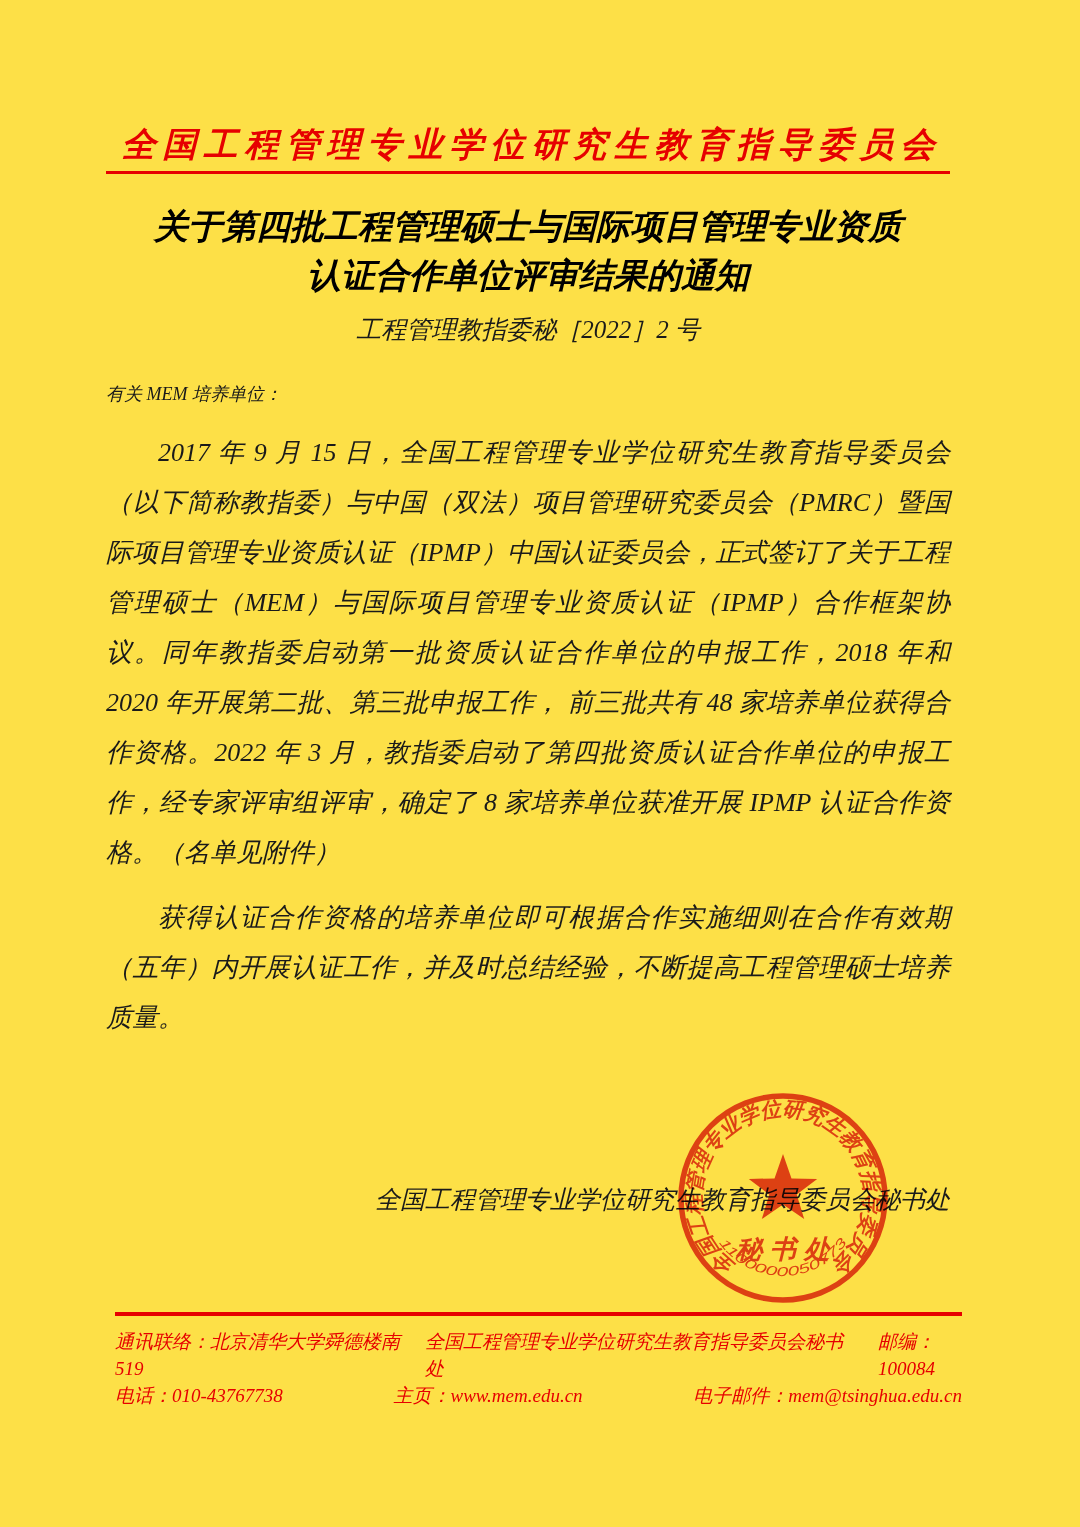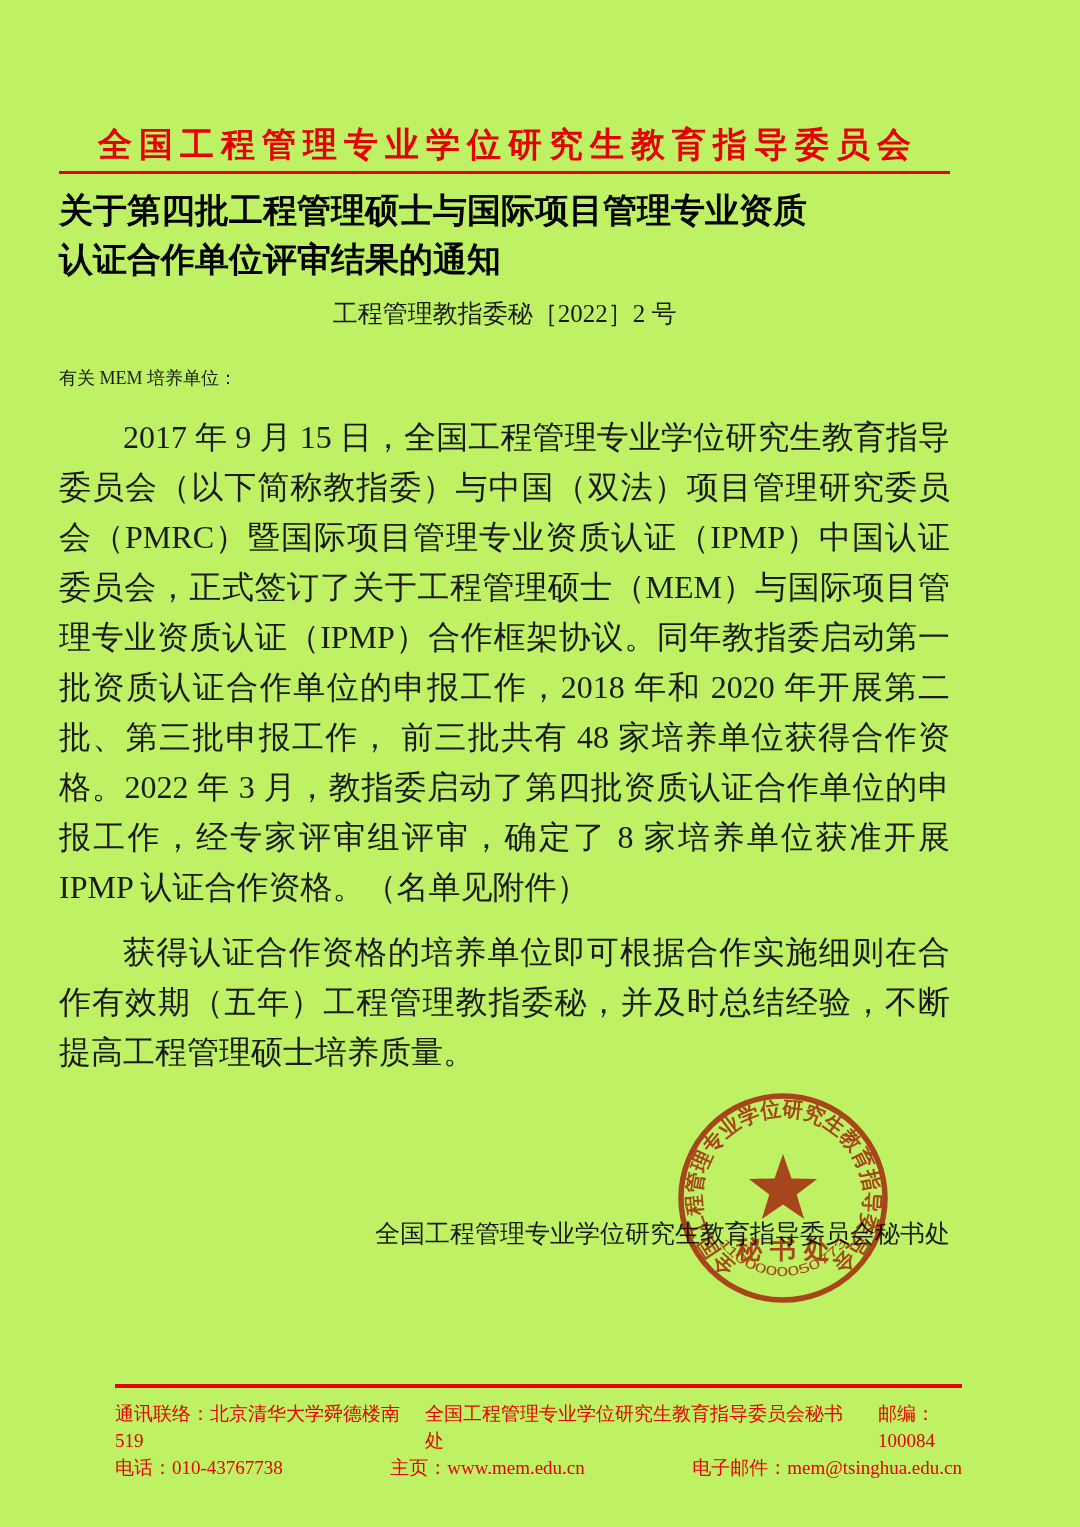--- a/index.html
+++ b/index.html
@@ -1,65 +1,67 @@
 <!DOCTYPE html>
 <html lang="zh"><head>
 <meta charset="utf-8">
 <style>
   html,body { margin:0; padding:0; background:#ffffff; }
   .page {
     position: relative;
     width: 1080px;
     height: 1527px;
     margin: 0 auto;
-    background: #bef264;
+    background: #fde047;
     box-sizing: border-box;
-    padding: 124px 130px 0 59px;
+    padding: 124px 130px 0 106px;
     font-family: "Liberation Serif", "DejaVu Serif", serif;
     color: #1a1a1a;
     overflow: hidden;
+    font-style: italic;
   }
   .org-header {
     font-family: "Liberation Sans", "DejaVu Sans", sans-serif;
     font-weight: bold;
     font-size: 34px;
     line-height: 40px;
     color: #e60000;
     text-align: center;
     letter-spacing: 7px;
     margin-right: -7px;
     white-space: nowrap;
   }
   .header-rule {
     margin-top: 7px;
     border-top: 3px solid #e60000;
     height: 0;
   }
   .doc-title {
-    margin-top: 12px;
+    margin-top: 28px;
     font-family: "Liberation Sans", "DejaVu Sans", sans-serif;
     font-weight: bold;
     font-size: 34px;
     line-height: 49px;
     color: #000000;
+    text-align: center;
   }
   .doc-number {
     margin-top: 14px;
     font-size: 25px;
     line-height: 32px;
     text-align: center;
   }
   .salutation {
     margin-top: 30px;
     font-size: 18px;
     line-height: 36px;
   }
   .body-para {
     margin: 16px 0 0 0;
-    font-size: 32px;
+    font-size: 26px;
     line-height: 50px;
     text-align: justify;
     text-indent: 2em;
   }
   .body-para + .body-para { margin-top: 15px; }
   .signature-block {
     margin-top: 140px;
     text-align: right;
     font-size: 25px;
     line-height: 34px;
@@ -72,21 +74,21 @@
     width: 220px;
     height: 220px;
     mix-blend-mode: multiply;
     opacity: 0.92;
     pointer-events: none;
   }
   .page-footer {
     position: absolute;
     left: 115px;
     right: 118px;
-    top: 1384px;
+    top: 1312px;
     border-top: 4px solid #e60000;
     padding-top: 12px;
     color: #e60000;
     font-size: 19px;
     line-height: 27px;
   }
   .footer-row { display: flex; justify-content: space-between; }
   .footer-row .fr-right { text-align: center; }
 </style>
 </head>
@@ -100,21 +102,21 @@
   <div class="doc-title">
     <div>关于第四批工程管理硕士与国际项目管理专业资质</div>
     <div>认证合作单位评审结果的通知</div>
   </div>
 
   <div class="doc-number">工程管理教指委秘［2022］2 号</div>
 
   <div class="salutation">有关 MEM 培养单位：</div>
 
   <p class="body-para">2017 年 9 月 15 日，全国工程管理专业学位研究生教育指导委员会（以下简称教指委）与中国（双法）项目管理研究委员会（PMRC）暨国际项目管理专业资质认证（IPMP）中国认证委员会，正式签订了关于工程管理硕士（MEM）与国际项目管理专业资质认证（IPMP）合作框架协议。同年教指委启动第一批资质认证合作单位的申报工作，2018 年和 2020 年开展第二批、第三批申报工作， 前三批共有 48 家培养单位获得合作资格。2022 年 3 月，教指委启动了第四批资质认证合作单位的申报工作，经专家评审组评审，确定了 8 家培养单位获准开展 IPMP 认证合作资格。（名单见附件）</p>
-  <p class="body-para">获得认证合作资格的培养单位即可根据合作实施细则在合作有效期（五年）工程管理教指委秘，并及时总结经验，不断提高工程管理硕士培养质量。</p>
+  <p class="body-para">获得认证合作资格的培养单位即可根据合作实施细则在合作有效期（五年）内开展认证工作，并及时总结经验，不断提高工程管理硕士培养质量。</p>
 
   <div class="signature-block">
     <div>全国工程管理专业学位研究生教育指导委员会秘书处</div>
   </div>
 
   <svg class="stamp" viewBox="0 0 220 220" xmlns="http://www.w3.org/2000/svg" aria-hidden="true">
     <defs>
       <path id="ringPath" d="M 63,177.2 A 82,82 0 1 1 157,177.2" fill="none"></path>
       <path id="serialPath" d="M 46.1,154.7 A 78,78 0 0 0 173.9,154.7" fill="none"></path>
     </defs>

